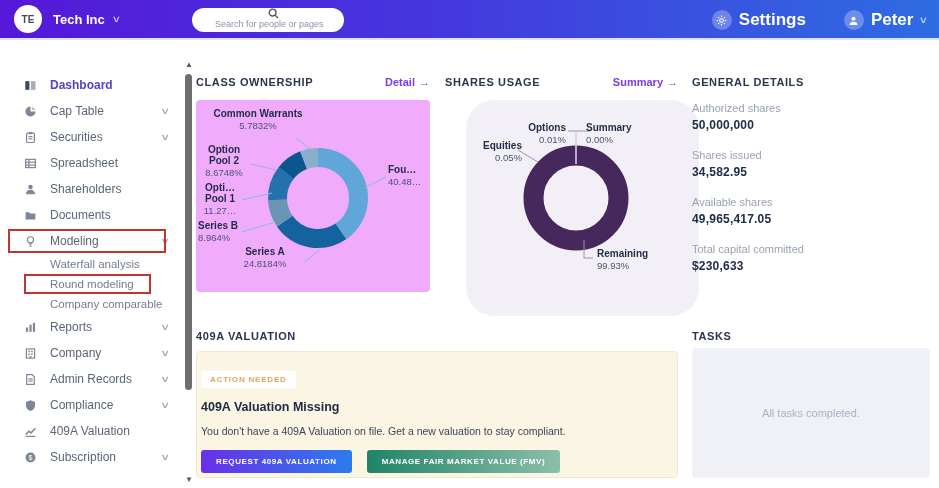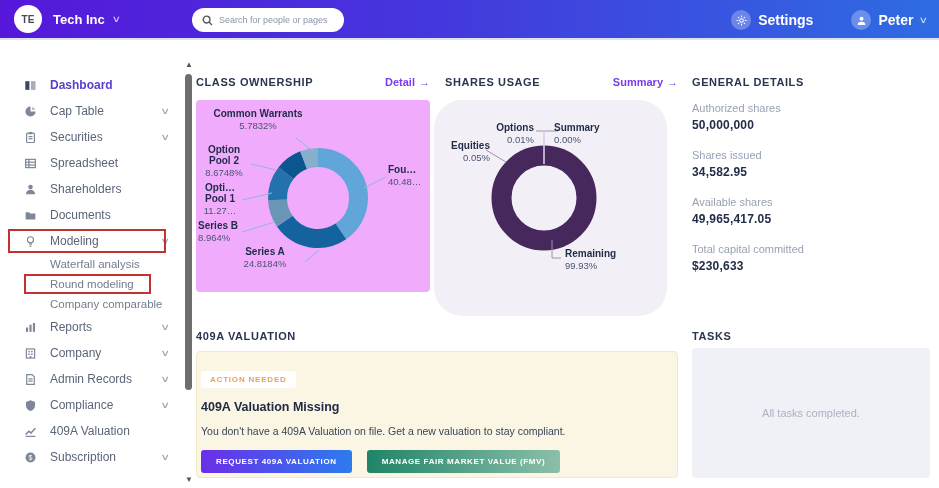--- a/index.html
+++ b/index.html
@@ -10,30 +10,30 @@
   
   .topbar { position:absolute; left:0; top:0; width:939px; height:40px;
     background:linear-gradient(90deg,#5617d9 0%,#4536dd 45%,#2e6ce2 100%);
     display:flex; align-items:center; border-bottom:2px solid #dde3ee; }
   .company-avatar { width:28px; height:28px; border-radius:50%; background:#fff;
     margin-left:14px; display:flex; align-items:center; justify-content:center;
     font-size:10px; font-weight:bold; color:#4b4560; }
   .company-name { color:#fff; font-weight:bold; font-size:13px; margin-left:11px; }
   .chev-light { color:rgba(255,255,255,.75); font-size:9px; margin-left:8px; transform:scaleX(1.4); display:inline-block; }
   .searchbox { position:absolute; left:192px; top:8px; width:152px; height:24px;
-    background:#fff; border-radius:12px; display:flex; align-items:center; }
+    background:#fff; border-radius:12px; display:flex; align-items:center;flex-direction:column; }
   .searchbox svg { margin-left:10px; }
   .searchbox input { border:none; outline:none; background:transparent; font-size:9px;
     color:#333; width:112px; margin-left:6px; font-family:"Liberation Sans",sans-serif; }
   .searchbox input::placeholder { color:#8a94a6; }
   .topbar-right { position:absolute; right:12px; top:0; height:40px; display:flex;
     align-items:center; gap:10px; }
   .round-ico { width:20px; height:20px; border-radius:50%; background:rgba(255,255,255,.28);
     display:flex; align-items:center; justify-content:center; }
-  .tb-label { color:#fff; font-size:14px; font-weight:bold; }
+  .tb-label { color:#fff; font-size:17px; font-weight:bold; }
   .tb-group { display:flex; align-items:center; gap:7px; cursor:pointer; }
   .spacer18 { width:18px; }
 
   
   .sidebar { position:absolute; left:0; top:42px; width:185px; height:446px;
     background:#fff; padding-top:30px; }
   .side-row { height:26px; display:flex; align-items:center; padding:0 16px 0 24px;
     font-size:12px; color:#5a6577; cursor:pointer; position:relative; }
   .side-row .ico { width:13px; height:13px; color:#7d8797; margin-right:13px; flex:none; }
   .side-row .chev { margin-left:auto; color:#9aa3b2; font-size:9px; transform:scaleX(1.5); }
@@ -57,21 +57,21 @@
 
   
   .sec-title { font-size:11px; font-weight:bold; letter-spacing:.6px; color:#2a3550; }
   .sec-link { font-size:11px; font-weight:bold; color:#7a3bee; cursor:pointer; }
   .sec-link .arrow::before { content:"\2192"; margin-left:4px; font-weight:bold; }
   .hdr-row { position:absolute; display:flex; justify-content:space-between; align-items:center; }
 
   
   .panel { position:absolute; border-radius:4px; }
   #co-panel { left:196px; top:100px; width:234px; height:192px; background:#f0abfc; }
-  #su-panel { left:434px; top:100px; width:233px; height:216px; background:#f3eff7;border-radius:28px; }
+  #su-panel { left:466px; top:100px; width:233px; height:216px; background:#f3eff7;border-radius:28px; }
   .panel svg.donut { position:absolute; left:0; top:0; }
   .chart-label { position:absolute; line-height:11px; }
   .chart-label .nm { font-weight:bold; font-size:10px; color:#1f2b45; }
   .chart-label .vl { font-size:9.5px; color:#49556e; margin-top:1px; }
 
   
   .lbl-cw  { left:10px;  top:8px;   width:104px; text-align:center; }
   .lbl-op2 { left:0px;   top:44px;  width:56px;  text-align:center; }
   .lbl-op1 { left:0px;   top:82px;  width:48px;  text-align:center; }
   .lbl-sb  { left:2px;   top:120px; width:46px;  }

